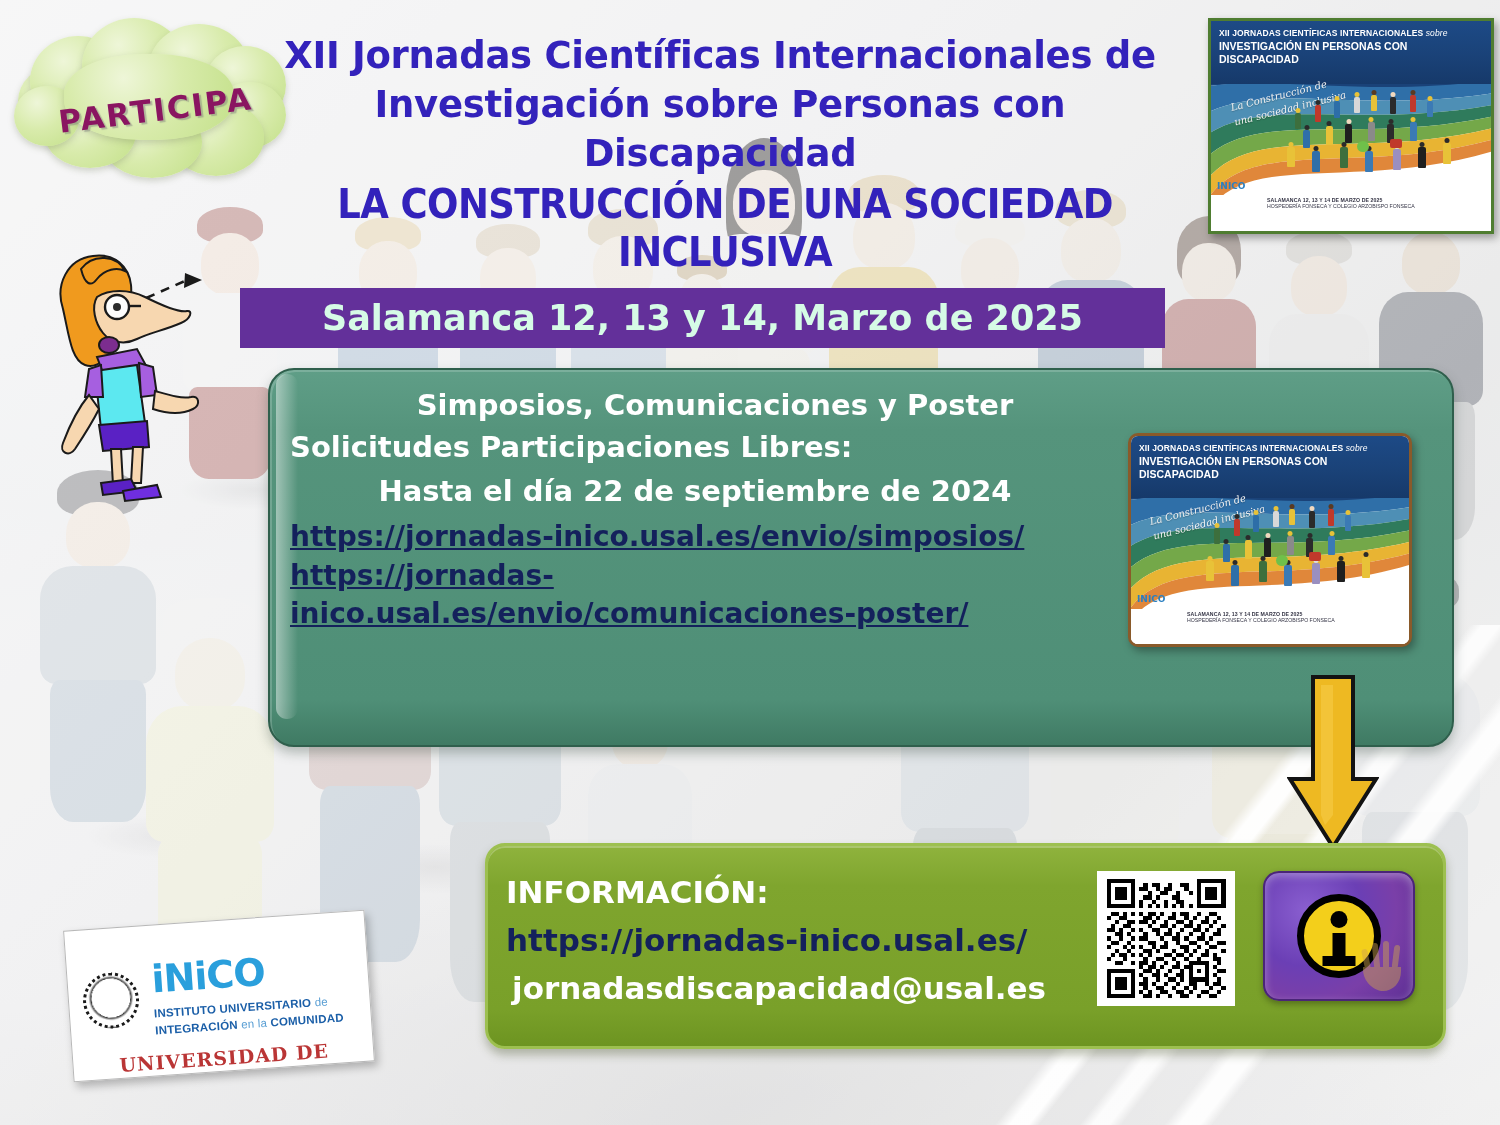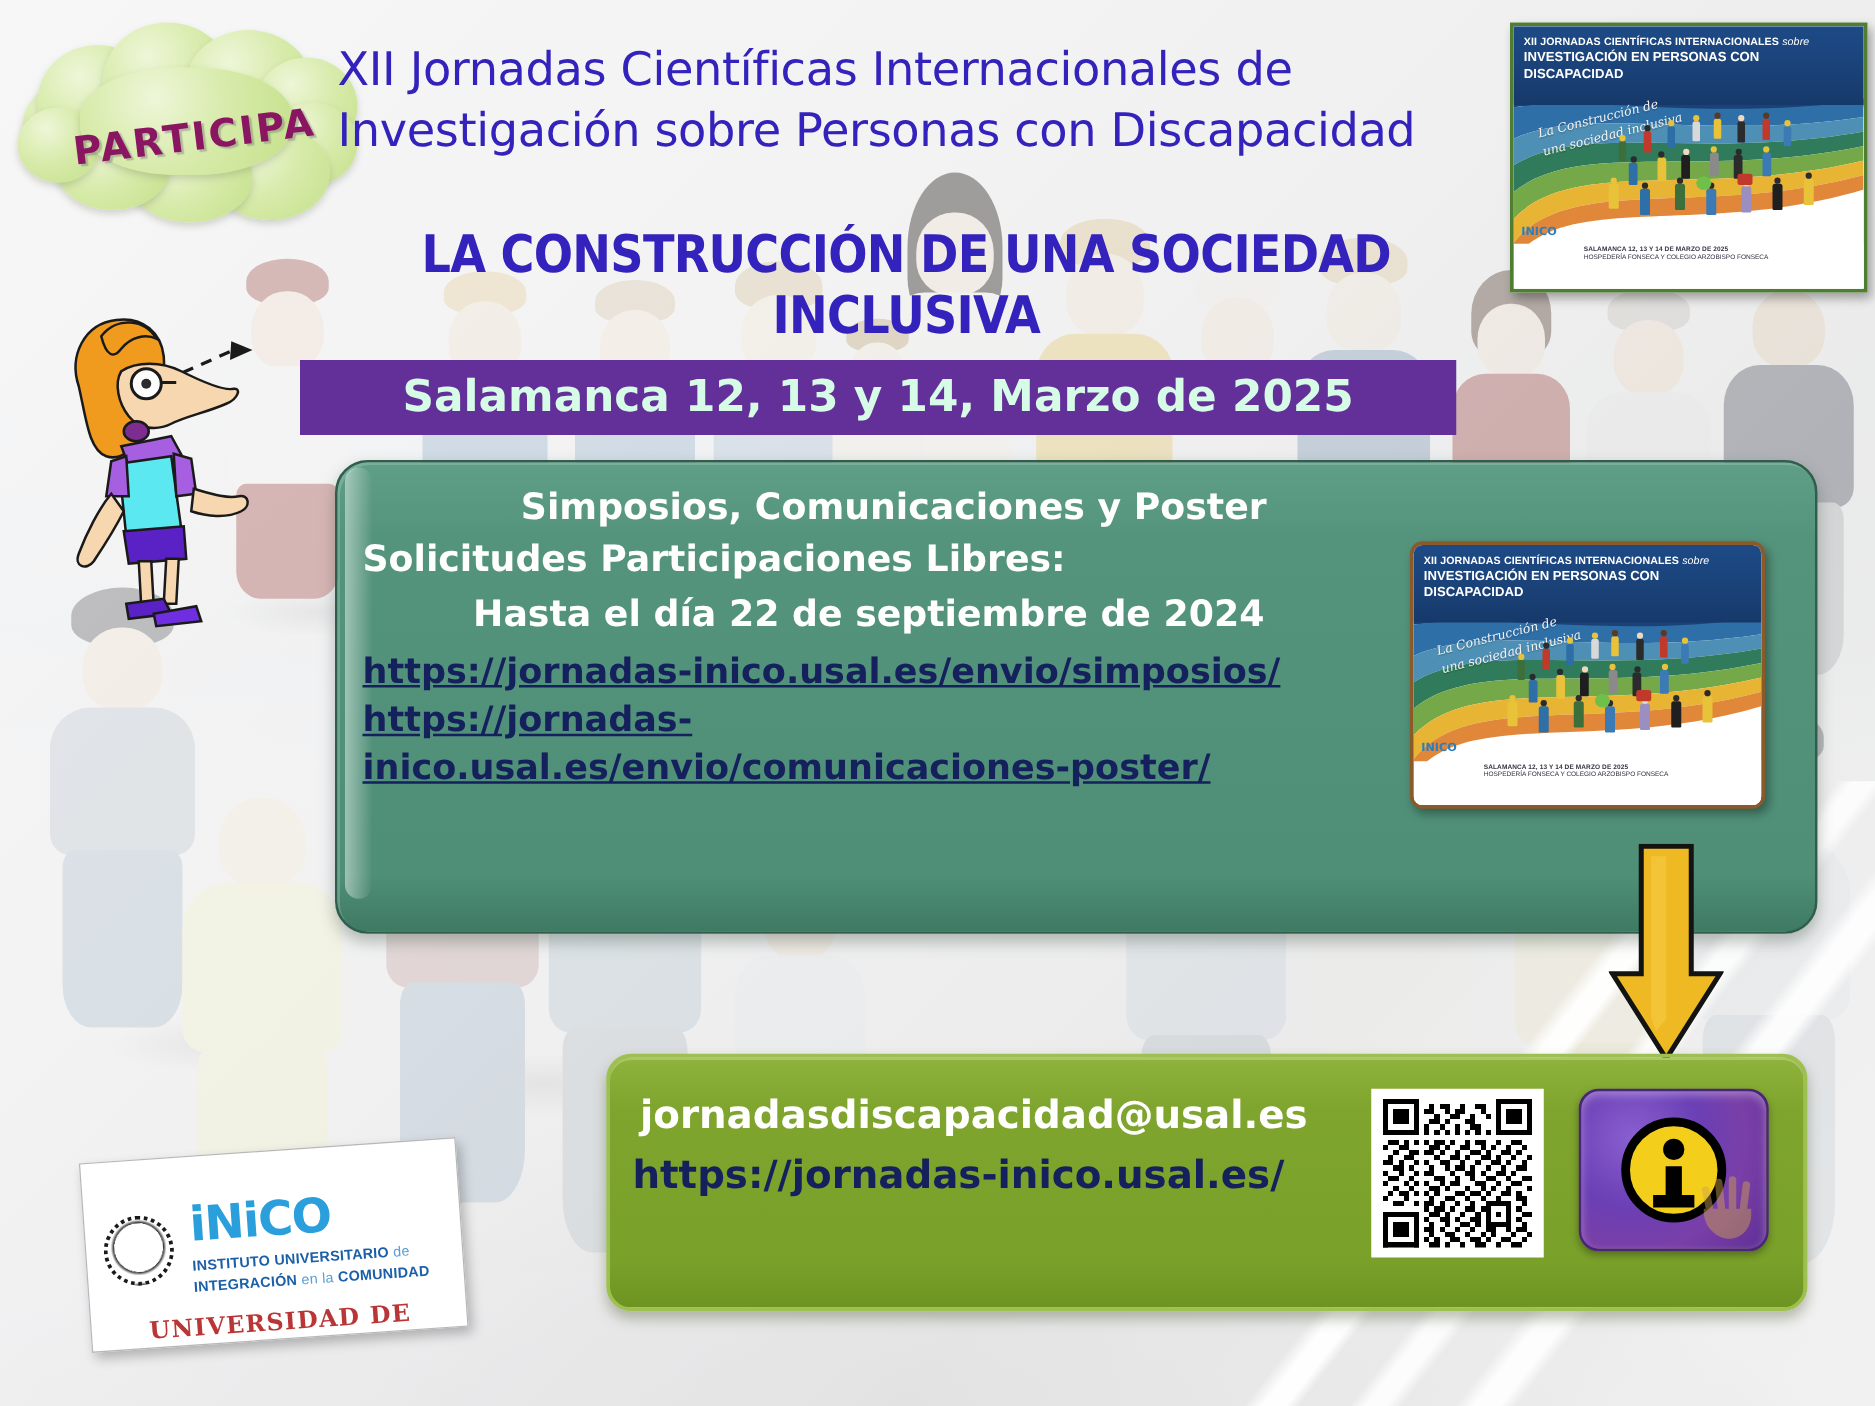--- a/index.html
+++ b/index.html
@@ -105,23 +105,24 @@
     text-shadow: 2px 2px 1px rgba(120,120,120,.45);
     font-family: "DejaVu Sans", sans-serif;
   }
 
   
   .title-main {
     position: absolute;
     left: 270px;
     top: 32px;
     width: 900px;
+    text-align: center;
     font-size: 37px;
     line-height: 1.32;
-    font-weight: normal;
+    font-weight: bold;
     color: #3322bb;
     font-family: "DejaVu Sans", sans-serif;
     letter-spacing: -0.3px;
   }
   .title-sub {
     position: absolute;
     left: 230px;
     top: 185px;
     width: 990px;
     text-align: center;
@@ -912,22 +913,23 @@
 
   <div class="yarrow">
     <svg viewBox="0 0 92 175" width="92" height="175" xmlns="http://www.w3.org/2000/svg">
       <polygon points="26,2 66,2 66,104 89,104 46,172 3,104 26,104" fill="#eeb922" stroke="#131313" stroke-width="4" stroke-linejoin="miter"></polygon>
       <polygon points="34,10 46,10 46,140 38,150 34,140" fill="#f6cc48" opacity=".6"></polygon>
     </svg>
   </div>
 
   <div class="green-box">
     <div class="green-text">
+      <p class="gl gl-info">INFORMACIÓN:</p>
+      <p class="gl gl-url">https://jornadas-inico.usal.es/</p>
       <p class="gl gl-mail">jornadasdiscapacidad@usal.es</p>
-      <p class="gl gl-url">https://jornadas-inico.usal.es/</p>
     </div>
 
     <div class="qr">
       <svg class="qrgrid" viewBox="0 0 29 29" shape-rendering="crispEdges" xmlns="http://www.w3.org/2000/svg">
         <rect width="29" height="29" fill="#fff"></rect>
         <g fill="#000">
 
           <rect x="0" y="0" width="7" height="1"></rect>
             <rect x="0" y="6" width="7" height="1"></rect>
           <rect x="0" y="0" width="1" height="7"></rect>

